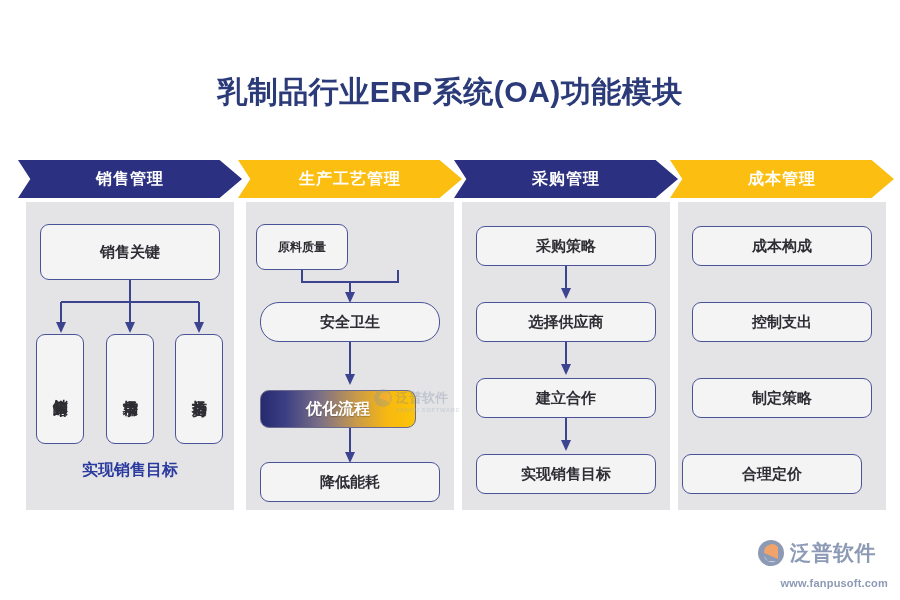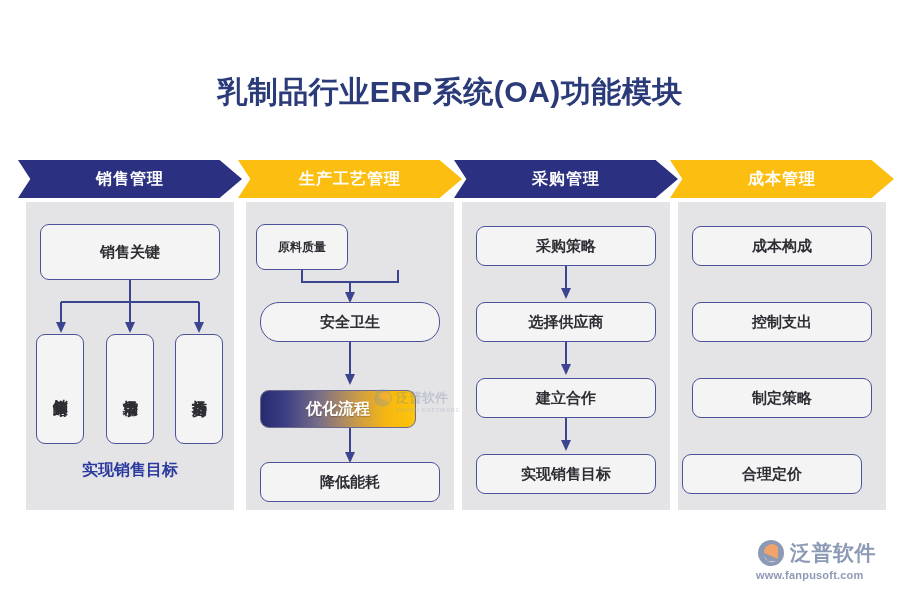--- a/index.html
+++ b/index.html
@@ -151,27 +151,27 @@
     gap: 4px;
   }
   #brand-logo .bl-name {
     font-size: 21px;
     font-weight: bold;
     color: #8d9ab5;
     letter-spacing: 0.5px;
     white-space: nowrap;
   }
   #brand-logo .bl-url {
-    margin-top: 1px;
+    margin-top: 9px;
     font-size: 11px;
     font-weight: bold;
     color: #8d9ab5;
     letter-spacing: 0.2px;
     white-space: nowrap;
-    text-align: left;
+    text-align: right;
   }
 </style>
 </head>
 <body>
 
 <div id="stage">
 
   <div id="page-title">乳制品行业ERP系统(OA)功能模块</div>
 
   <div class="column c1">

